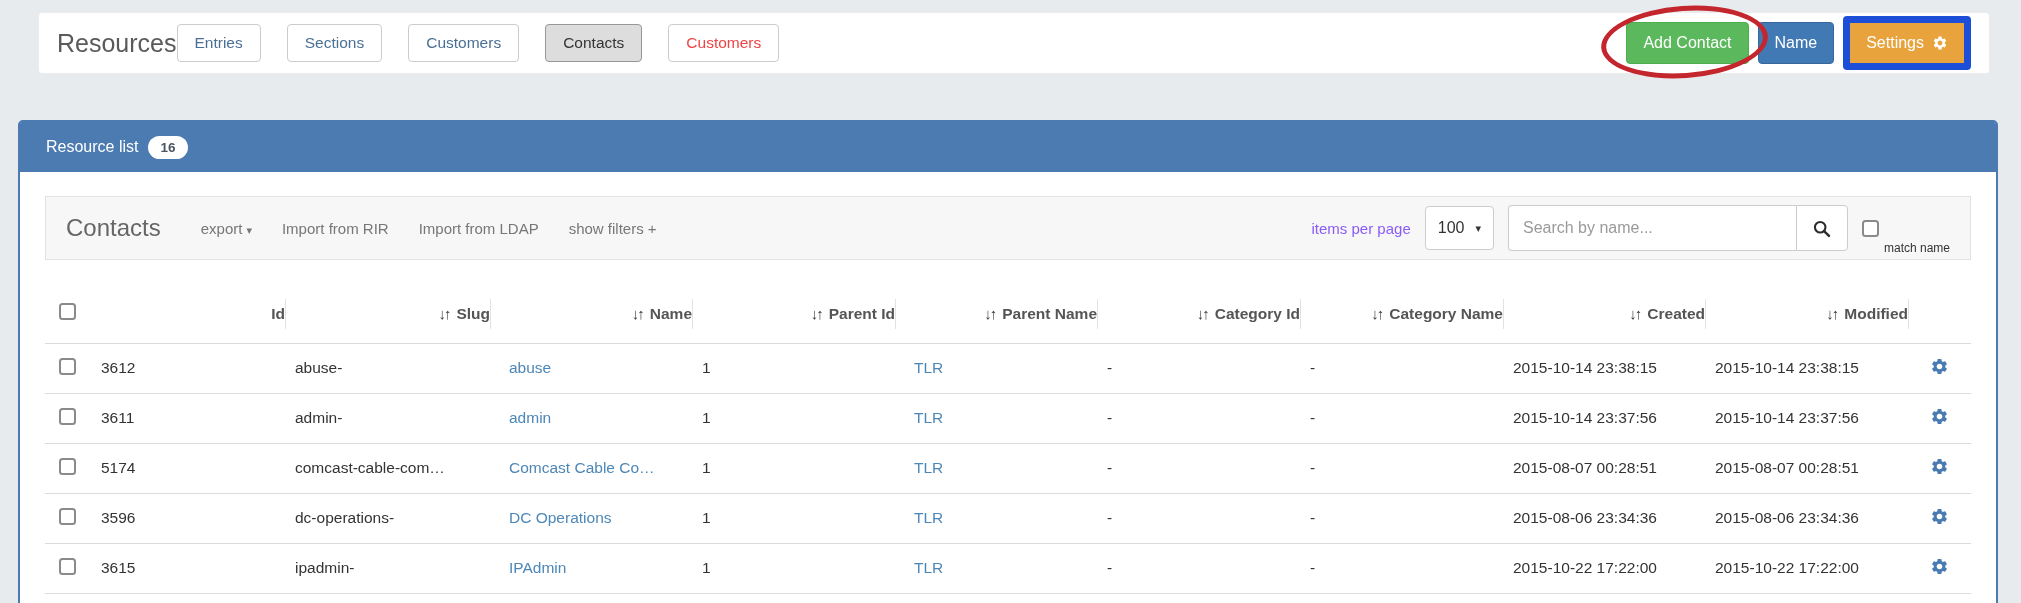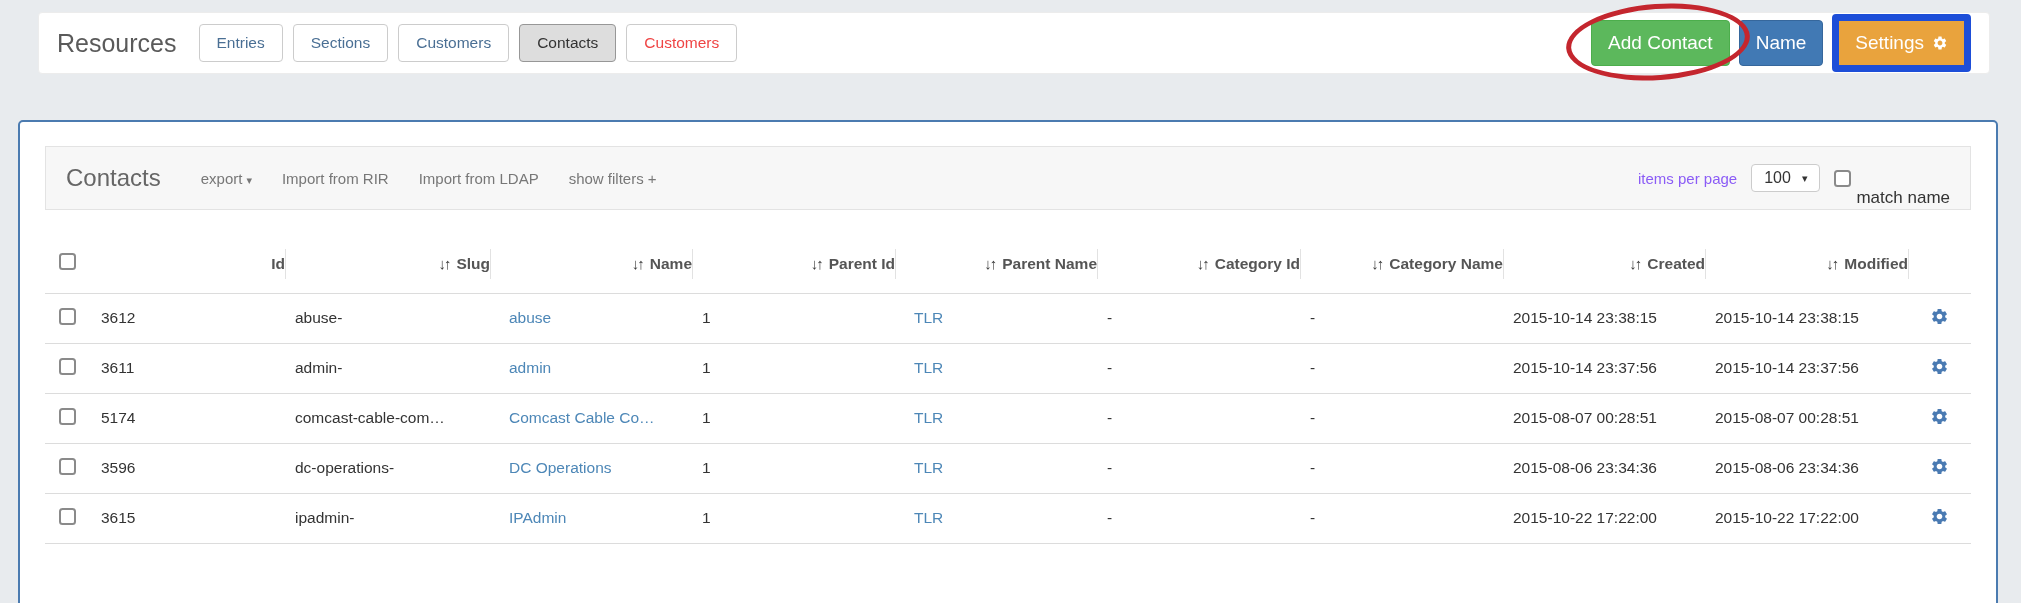--- a/index.html
+++ b/index.html
@@ -5,31 +5,31 @@
   * { margin:0; padding:0; box-sizing:border-box; }
   html,body { width:2021px; height:603px; overflow:hidden; }
   body { background:#e8ebee; font-family:"Liberation Sans", sans-serif; position:relative; }
 
   
   .topbar {
     position:absolute; left:38px; top:12px; width:1952px; height:62px;
     background:#ffffff; border:1px solid #ececec; border-radius:4px;
     display:flex; align-items:center; padding:0 18px;
   }
-  .page-title { font-size:25px; color:#5a5a5a; margin-right:22px; }
-  .tabs { display:flex; gap:10px; align-items:center; }
+  .page-title { font-size:25px; color:#5a5a5a; }
+  .tabs { display:flex; gap:26px; align-items:center; }
   .tab {
     background:#fff; border:1px solid #cccccc; border-radius:4px;
     padding:9px 17px; font-size:15.5px; color:#4a6f94; cursor:pointer; white-space:nowrap;
   }
   .tab.dark { color:#ef4444; }
   .tab.active { background:#ddd; border-color:#979797; color:#333; }
   .topbar-right { margin-left:auto; display:flex; gap:9px; align-items:center; }
   .btn {
-    border:none; border-radius:4px; padding:11px 16px; font-size:19px; color:#fff;
+    border:none; border-radius:4px; padding:11px 16px; font-size:16px; color:#fff;
     cursor:pointer; display:flex; align-items:center; gap:8px; white-space:nowrap;
     font-family:"Liberation Sans", sans-serif;
   }
   .btn-green  { background:#5cb85c; border:1px solid #4cae4c; }
   .btn-blue   { background:#4179b4; border:1px solid #36679c; }
   .btn-orange { background:#e9a33d; border:7px solid #1d4ed8; }
   .add-contact-wrap { position:relative; }
   .red-ellipse {
     position:absolute; left:-25px; top:-16px; right:-20px; bottom:-14px;
     border:5px solid #c4262e; border-radius:50%;
@@ -55,37 +55,37 @@
   .list-toolbar {
     background:#f7f7f7; border:1px solid #e3e3e3; height:64px;
     display:flex; align-items:center; padding:0 20px; gap:30px;
   }
   .list-heading { font-size:24px; color:#666; margin-right:10px; }
   .tool-link { font-size:15px; color:#777; cursor:pointer; white-space:nowrap; }
   .caret { font-size:11px; color:#777; margin-left:4px; }
   .toolbar-right { margin-left:auto; display:flex; align-items:center; gap:14px; }
   .ipp-label { font-size:15px; color:#8b5cf6; white-space:nowrap; }
   .page-size {
-    background:#fff; border:1px solid #ccc; border-radius:4px; height:28px;
+    background:#fff; border:1px solid #ccc; border-radius:4px; height:44px;
     padding:0 12px; display:flex; align-items:center; gap:7px;
     font-size:16px; color:#333; cursor:pointer;
   }
   .search-group { display:flex; align-items:stretch; height:46px; }
   .search-input {
     width:288px; border:1px solid #ccc; border-right:none; border-radius:4px 0 0 4px;
     padding:0 14px; font-size:16px; color:#333; font-family:"Liberation Sans", sans-serif;
     outline:none;
   }
   .search-input::placeholder { color:#9a9a9a; }
   .search-btn {
     width:52px; background:#fff; border:1px solid #ccc; border-radius:0 4px 4px 0;
     display:flex; align-items:center; justify-content:center; cursor:pointer;
   }
   .match-wrap { display:flex; align-items:center; gap:5px; }
-  .match-label { font-size:17px; color:#333; white-space:nowrap;margin-top:40px; }
+  .match-label { font-size:12px; color:#333; white-space:nowrap;margin-top:40px; }
 
   input[type="checkbox"] {
     appearance:none; -webkit-appearance:none; width:17px; height:17px;
     border:2px solid #8a8a8a; border-radius:3.5px; background:#fff; cursor:pointer;
   }
 
   
   table { border-collapse:collapse; table-layout:fixed; width:1926px; margin-top:25px; }
   th {
     height:58px; text-align:right; padding-left:10px; font-size:15.5px; color:#555;
@@ -128,37 +128,52 @@
       <span style="display:flex;">
         <svg width="16" height="16" viewBox="0 0 24 24" fill="#ffffff">
             <path d="M19.14 12.94c.04-.3.06-.61.06-.94 0-.32-.02-.64-.07-.94l2.03-1.58c.18-.14.23-.41.12-.61l-1.92-3.32c-.12-.22-.37-.29-.59-.22l-2.39.96c-.5-.38-1.03-.7-1.62-.94l-.36-2.54c-.04-.24-.24-.41-.48-.41h-3.84c-.24 0-.43.17-.47.41l-.36 2.54c-.59.24-1.13.57-1.62.94l-2.39-.96c-.22-.08-.47 0-.59.22L2.74 8.87c-.12.21-.08.47.12.61l2.03 1.58c-.05.3-.09.63-.09.94s.02.64.07.94l-2.03 1.58c-.18.14-.23.41-.12.61l1.92 3.32c.12.22.37.29.59.22l2.39-.96c.5.38 1.03.7 1.62.94l.36 2.54c.05.24.24.41.48.41h3.84c.24 0 .44-.17.47-.41l.36-2.54c.59-.24 1.13-.56 1.62-.94l2.39.96c.22.08.47 0 .59-.22l1.92-3.32c.12-.22.07-.47-.12-.61l-2.01-1.58zM12 15.6c-1.98 0-3.6-1.62-3.6-3.6s1.62-3.6 3.6-3.6 3.6 1.62 3.6 3.6-1.62 3.6-3.6 3.6z"></path>
           </svg>
       </span>
     </button>
   </div>
 </div>
 
 <div class="panel">
+  <div class="panel-head">
+    <span>Resource list</span>
+    <span class="count-badge">16</span>
+  </div>
 
   <div class="panel-body">
 
     <div class="list-toolbar">
       <span class="list-heading">Contacts</span>
       <span class="tool-link">
         <span>export</span><span class="caret">▾</span>
       </span>
       <span class="tool-link">Import from RIR</span>
       <span class="tool-link">Import from LDAP</span>
       <span class="tool-link">show filters +</span>
 
       <div class="toolbar-right">
         <span class="ipp-label">items per page</span>
         <div class="page-size">
           <span>100</span>
           <span class="caret" style="color:#333;">▾</span>
+        </div>
+        <div class="search-group">
+          <input class="search-input" type="text" placeholder="Search by name..." style="">
+          <button class="search-btn">
+            <span style="display:flex;">
+              <svg width="21" height="21" viewBox="0 0 24 24" fill="none">
+                <circle cx="10.5" cy="10.5" r="6" stroke="#2c2c2c" stroke-width="2.4"></circle>
+                <line x1="15" y1="15" x2="20.5" y2="20.5" stroke="#2c2c2c" stroke-width="2.8" stroke-linecap="round"></line>
+              </svg>
+            </span>
+          </button>
         </div>
         <div class="match-wrap">
           <input type="checkbox" style="">
           <span class="match-label">match name</span>
         </div>
       </div>
     </div>
 
     <table>
       <colgroup>

